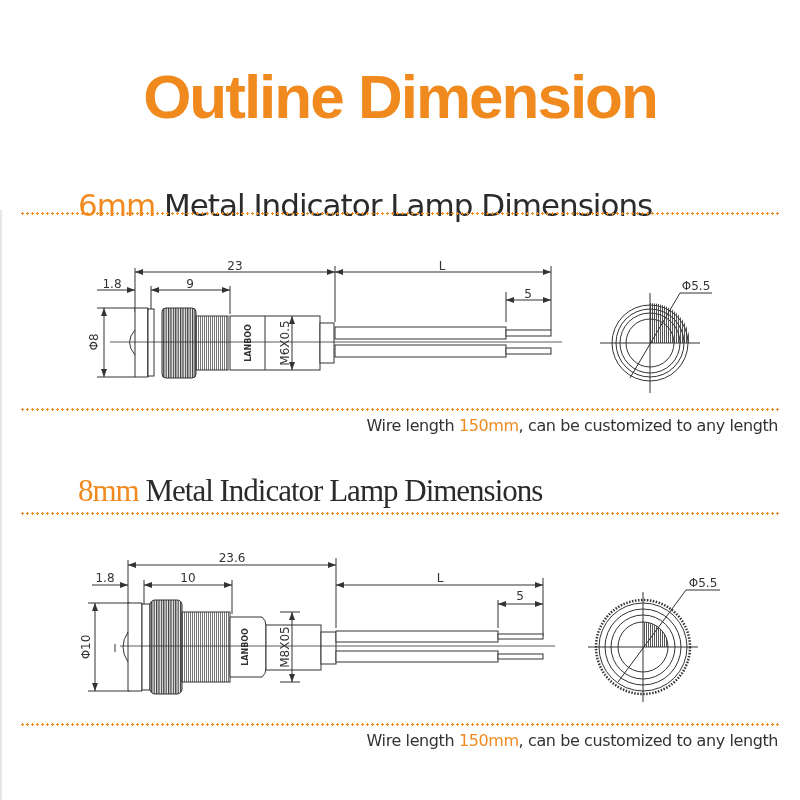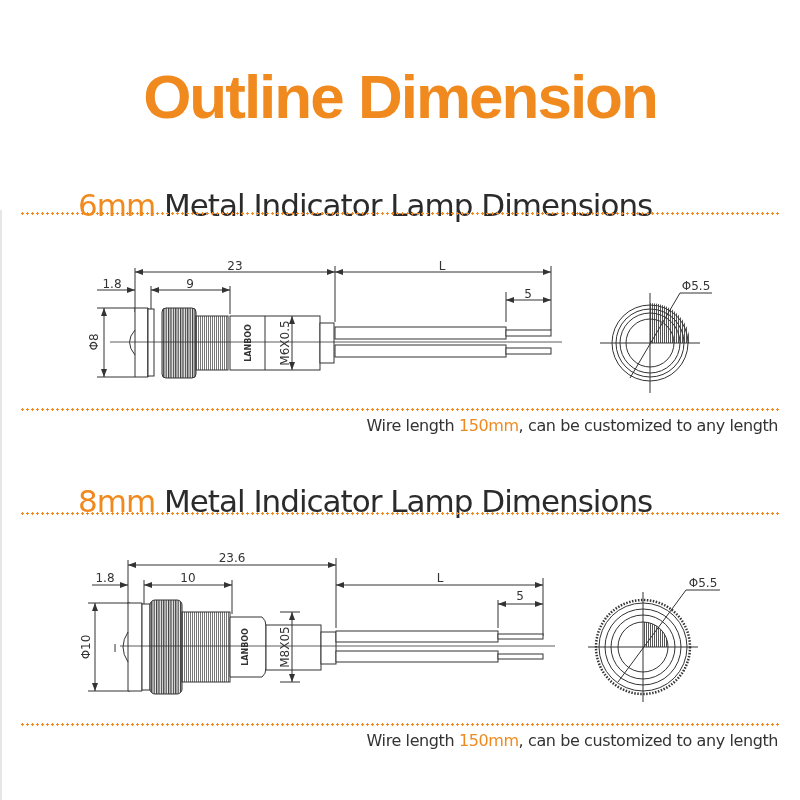--- a/index.html
+++ b/index.html
@@ -109,21 +109,21 @@
     <line x1="650" y1="293" x2="650" y2="393"></line>
     <line x1="630" y1="378" x2="680" y2="293"></line>
     <line x1="680" y1="293" x2="712" y2="293"></line>
   </g>
   <text x="696" y="290" font-size="12" text-anchor="middle">Φ5.5</text>
 </svg>
 
 <div class="dots" style="top:408px;"></div>
 <div class="note" style="top:416px;"><span>Wire length </span><span class="accent">150mm</span><span>, can be customized to any length</span></div>
 
-<div class="section-heading" style="top:483px;"><span class="accent">8mm</span><span> Metal Indicator Lamp Dimensions</span></div>
+<div class="section-heading" style="top:473px;font-family:Liberation Serif, serif;"><span class="accent">8mm</span><span> Metal Indicator Lamp Dimensions</span></div>
 <div class="dots" style="top:512px;"></div>
 
 <svg class="drawing" style="top:0;" width="800" height="800" viewBox="0 0 800 800">
   <g stroke="#333" stroke-width="1" fill="none">
     <line x1="128" y1="560" x2="128" y2="604"></line>
     <line x1="144" y1="580" x2="144" y2="604"></line>
     <line x1="232" y1="580" x2="232" y2="614"></line>
     <line x1="336" y1="558" x2="336" y2="628"></line>
     <line x1="543" y1="578" x2="543" y2="636"></line>
     <line x1="498" y1="600" x2="498" y2="628"></line>

